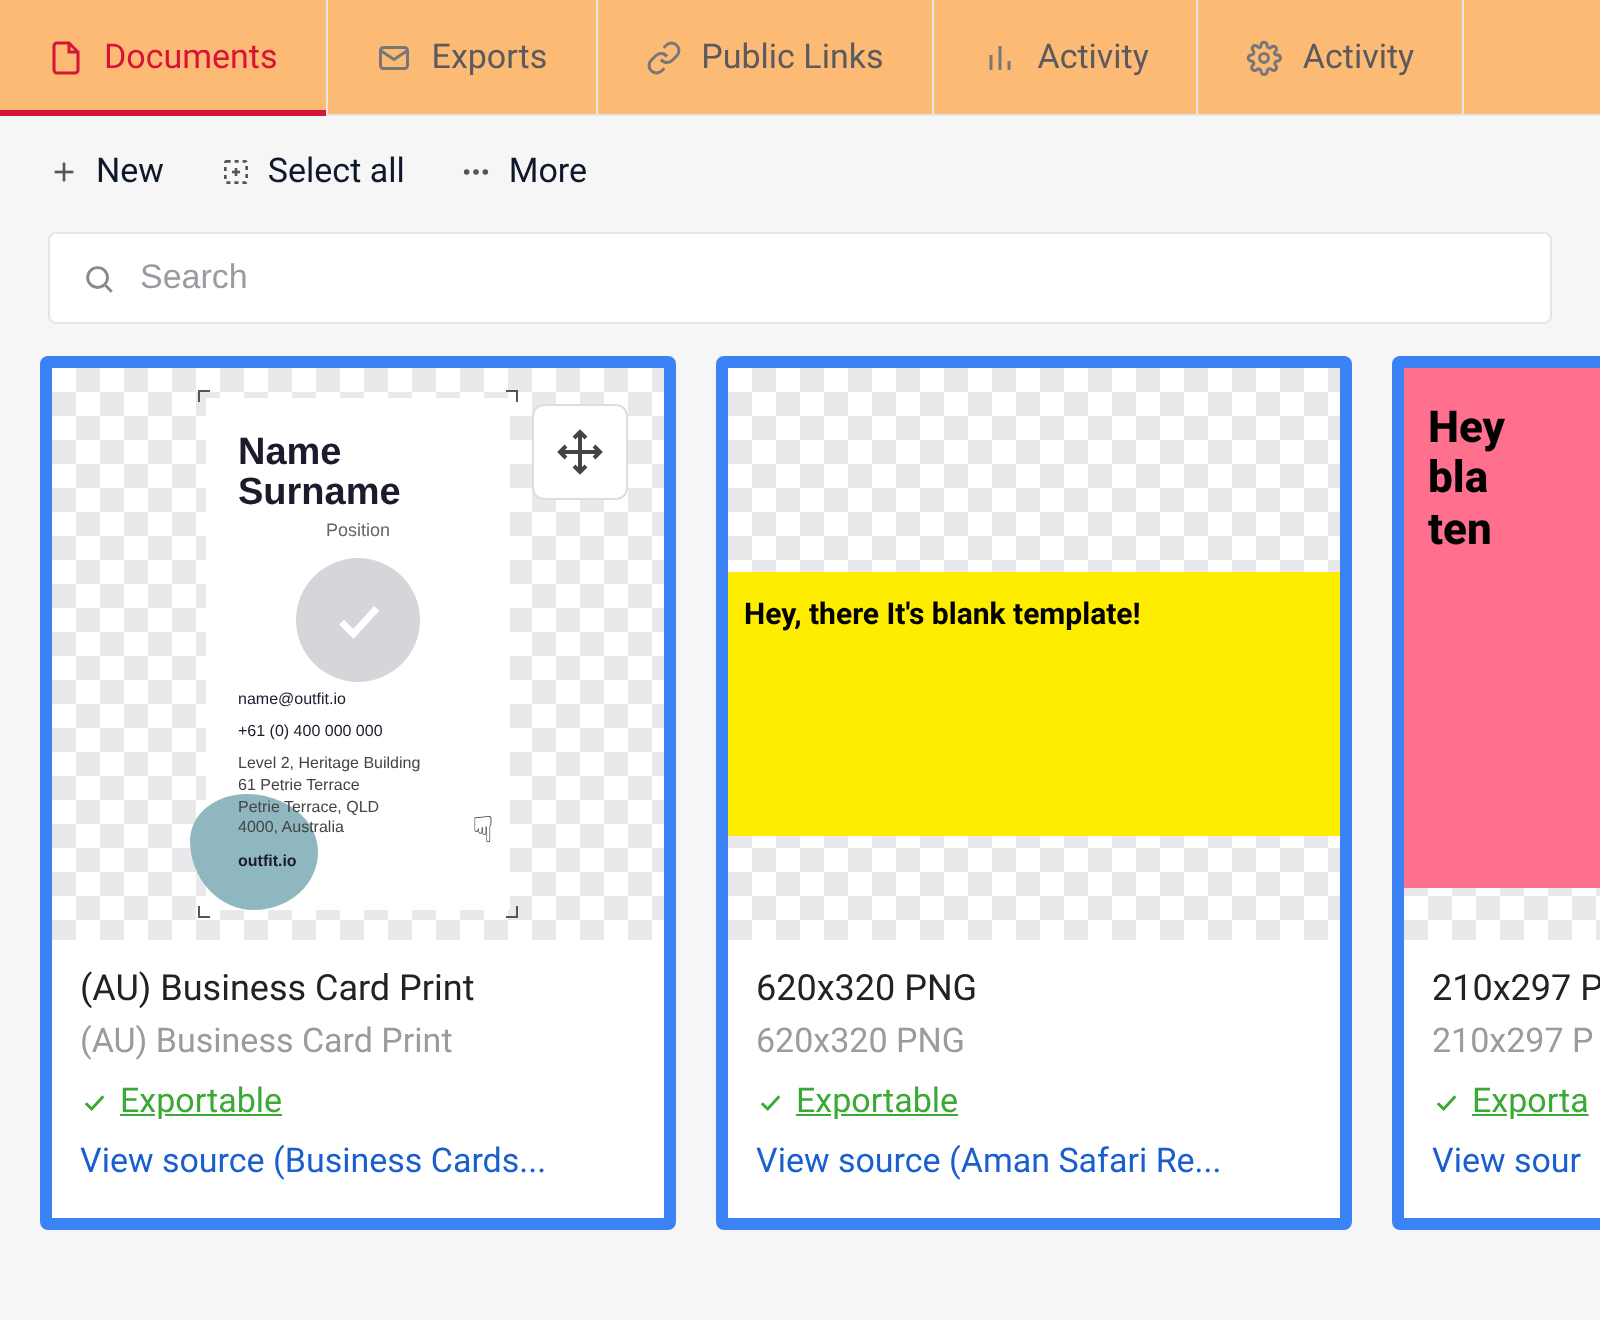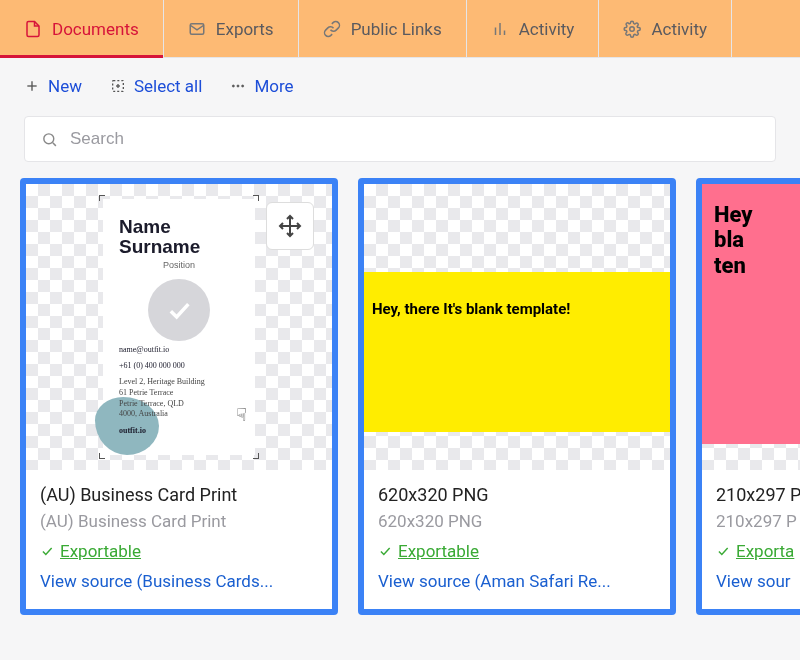--- a/index.html
+++ b/index.html
@@ -47,21 +47,21 @@
       display: flex;
       gap: 28px;
       padding: 18px 24px 12px;
       align-items: center;
     }
     .tool-btn {
       display: flex;
       align-items: center;
       gap: 8px;
       cursor: pointer;
-      color: #1d4ed8;
+      color: #0f172a;
       font-size: 17px;
     }
     .tool-btn svg { width: 16px; height: 16px; stroke: #555; }
 
     .searchbar {
       margin: 8px 24px 16px;
       background: #fff;
       border: 1px solid #e5e5e8;
       border-radius: 4px;
       display: flex;
@@ -152,36 +152,36 @@
     .bizcard .bdet { position: absolute; bottom: 18px; left: 16px; font-size: 8px; line-height: 1.35; }
     .bizcard .bdet .em { margin-bottom: 5px; }
     .bizcard .bdet .ph { margin-bottom: 5px; }
     .bizcard .bdet .ad { color: #444; }
     .bizcard .bdet .br { font-weight: 700; margin-top: 6px; }
     .bizcard .blob {
       position: absolute; bottom: 0; left: -8px; width: 64px; height: 58px;
       background: #8fb7bf; border-radius: 44% 56% 50% 50% / 40% 50% 50% 60%;
       z-index: 0;
     }
-    .bizcard .bdet { z-index: 1; position: absolute; font-family: Liberation Serif, serif; }
+    .bizcard .bdet { z-index: 1; position: absolute; }
     .corner { position:absolute; width:10px; height:10px; }
     .corner::before,.corner::after{content:'';position:absolute;background:#555;}
     .ctl{top:-4px;left:-4px}.ctr{top:-4px;right:-4px}.cbl{bottom:-4px;left:-4px}.cbr{bottom:-4px;right:-4px}
     .corner::before{width:6px;height:1px;}.corner::after{width:1px;height:6px;}
     .ctl::before{top:0;left:0}.ctl::after{top:0;left:0}
     .ctr::before{top:0;right:0}.ctr::after{top:0;right:0}
     .cbl::before{bottom:0;left:0}.cbl::after{bottom:0;left:0}
     .cbr::before{bottom:0;right:0}.cbr::after{bottom:0;right:0}
 
     .yellowblock {
       background: #ffed00;
       width: 100%;
-      height: 160px;
+      height: 132px;
       margin-top: 50px;
-      padding: 28px 8px;
+      padding: 12px 8px;
       color: #000;
       font-size: 15px;
       font-weight: 700;
     }
     .pinkblock {
       background: #ff6f8e;
       width: 100%;
       height: 260px;
       padding: 18px 12px;
       color: #000;

